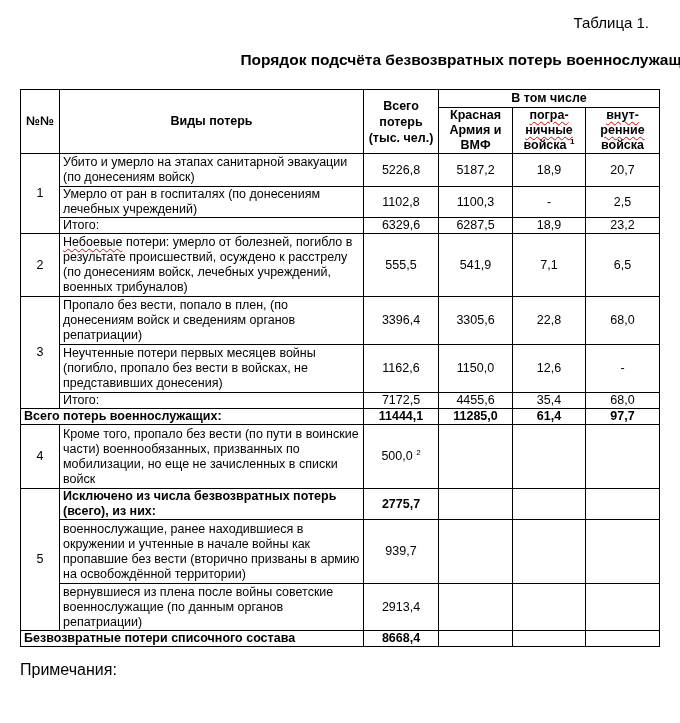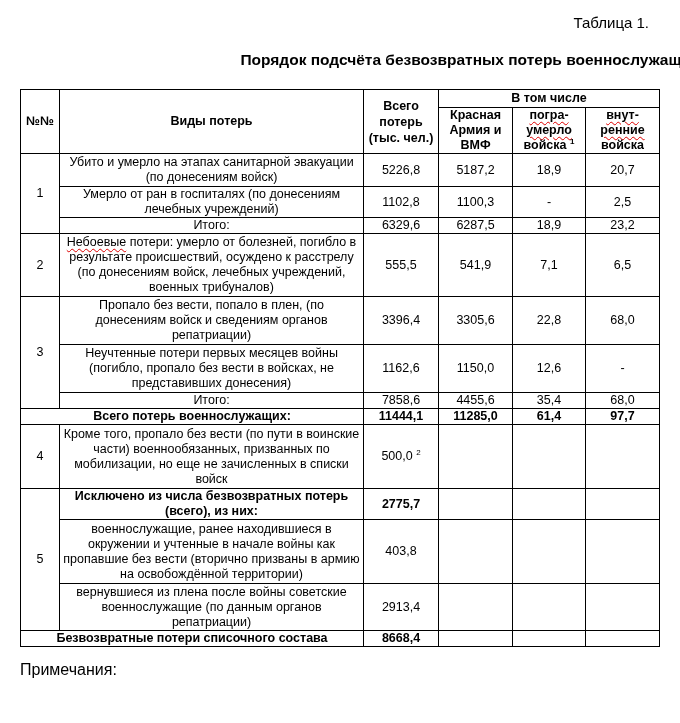--- a/index.html
+++ b/index.html
@@ -21,21 +21,21 @@
     border-collapse: collapse; table-layout: fixed;
     width: 639px;
     font-size: 12.5px;
   }
   table.losses td, table.losses th {
     border: 1px solid #000; padding: 0 3px; line-height: 15px;
     vertical-align: middle;
   }
   table.losses th { font-weight: bold; text-align: center; font-size: 12.5px; }
   .c-num { text-align: center; }
-  .c-text { text-align: center; }
+  .c-text { text-align: left; }
   .c-val { text-align: center; }
   .bold { font-weight: bold; }
   .spell { text-decoration: underline wavy #d00; text-decoration-thickness: 1px; text-underline-offset: 2px; }
   sup { font-size: 8px; line-height: 0; vertical-align: 5px; }
   .notes {
     position: absolute; left: 20px; top: 662px; font-size: 16px; line-height: 15.5px;
   }
 </style>
 </head>
 <body>
@@ -60,21 +60,21 @@
     <th colspan="3">В том числе</th>
   </tr>
   <tr style="height:46px">
     <th>
       <span>Красная</span><br>
       <span>Армия и</span><br>
       <span>ВМФ</span>
     </th>
     <th>
       <span class="spell">погра-</span><br>
-      <span class="spell">умерло</span><br>
+      <span class="spell">ничные</span><br>
       <span>войска</span>
       <sup>1</sup>
     </th>
     <th>
       <span class="spell">внут-</span><br>
       <span class="spell">ренние</span><br>
       <span>войска</span>
     </th>
   </tr>
 
@@ -120,21 +120,21 @@
   </tr>
   <tr style="height:48px">
     <td class="c-text">Неучтенные потери первых месяцев войны (погибло, пропало без вести в войсках, не представивших донесения)</td>
     <td class="c-val">1162,6</td>
     <td class="c-val">1150,0</td>
     <td class="c-val">12,6</td>
     <td class="c-val">-</td>
   </tr>
   <tr style="height:16px">
     <td class="c-text">Итого:</td>
-    <td class="c-val">7858,6</td>
+    <td class="c-val">7172,5</td>
     <td class="c-val">4455,6</td>
     <td class="c-val">35,4</td>
     <td class="c-val">68,0</td>
   </tr>
 
   <tr style="height:16px" class="bold">
     <td colspan="2" class="c-text bold">Всего потерь военнослужащих:</td>
     <td class="c-val bold">11444,1</td>
     <td class="c-val bold">11285,0</td>
     <td class="c-val bold">61,4</td>
@@ -153,21 +153,21 @@
   <tr style="height:31px">
     <td rowspan="3" class="c-num">5</td>
     <td class="c-text bold">Исключено из числа безвозвратных потерь (всего), из них:</td>
     <td class="c-val bold">2775,7</td>
     <td></td>
     <td></td>
     <td></td>
   </tr>
   <tr style="height:64px">
     <td class="c-text">военнослужащие, ранее находившиеся в окружении и учтенные в начале войны как пропавшие без вести (вторично призваны в армию на освобождённой территории)</td>
-    <td class="c-val">403,8</td>
+    <td class="c-val">939,7</td>
     <td></td>
     <td></td>
     <td></td>
   </tr>
   <tr style="height:47px">
     <td class="c-text">вернувшиеся из плена после войны советские военнослужащие (по данным органов репатриации)</td>
     <td class="c-val">2913,4</td>
     <td></td>
     <td></td>
     <td></td>

